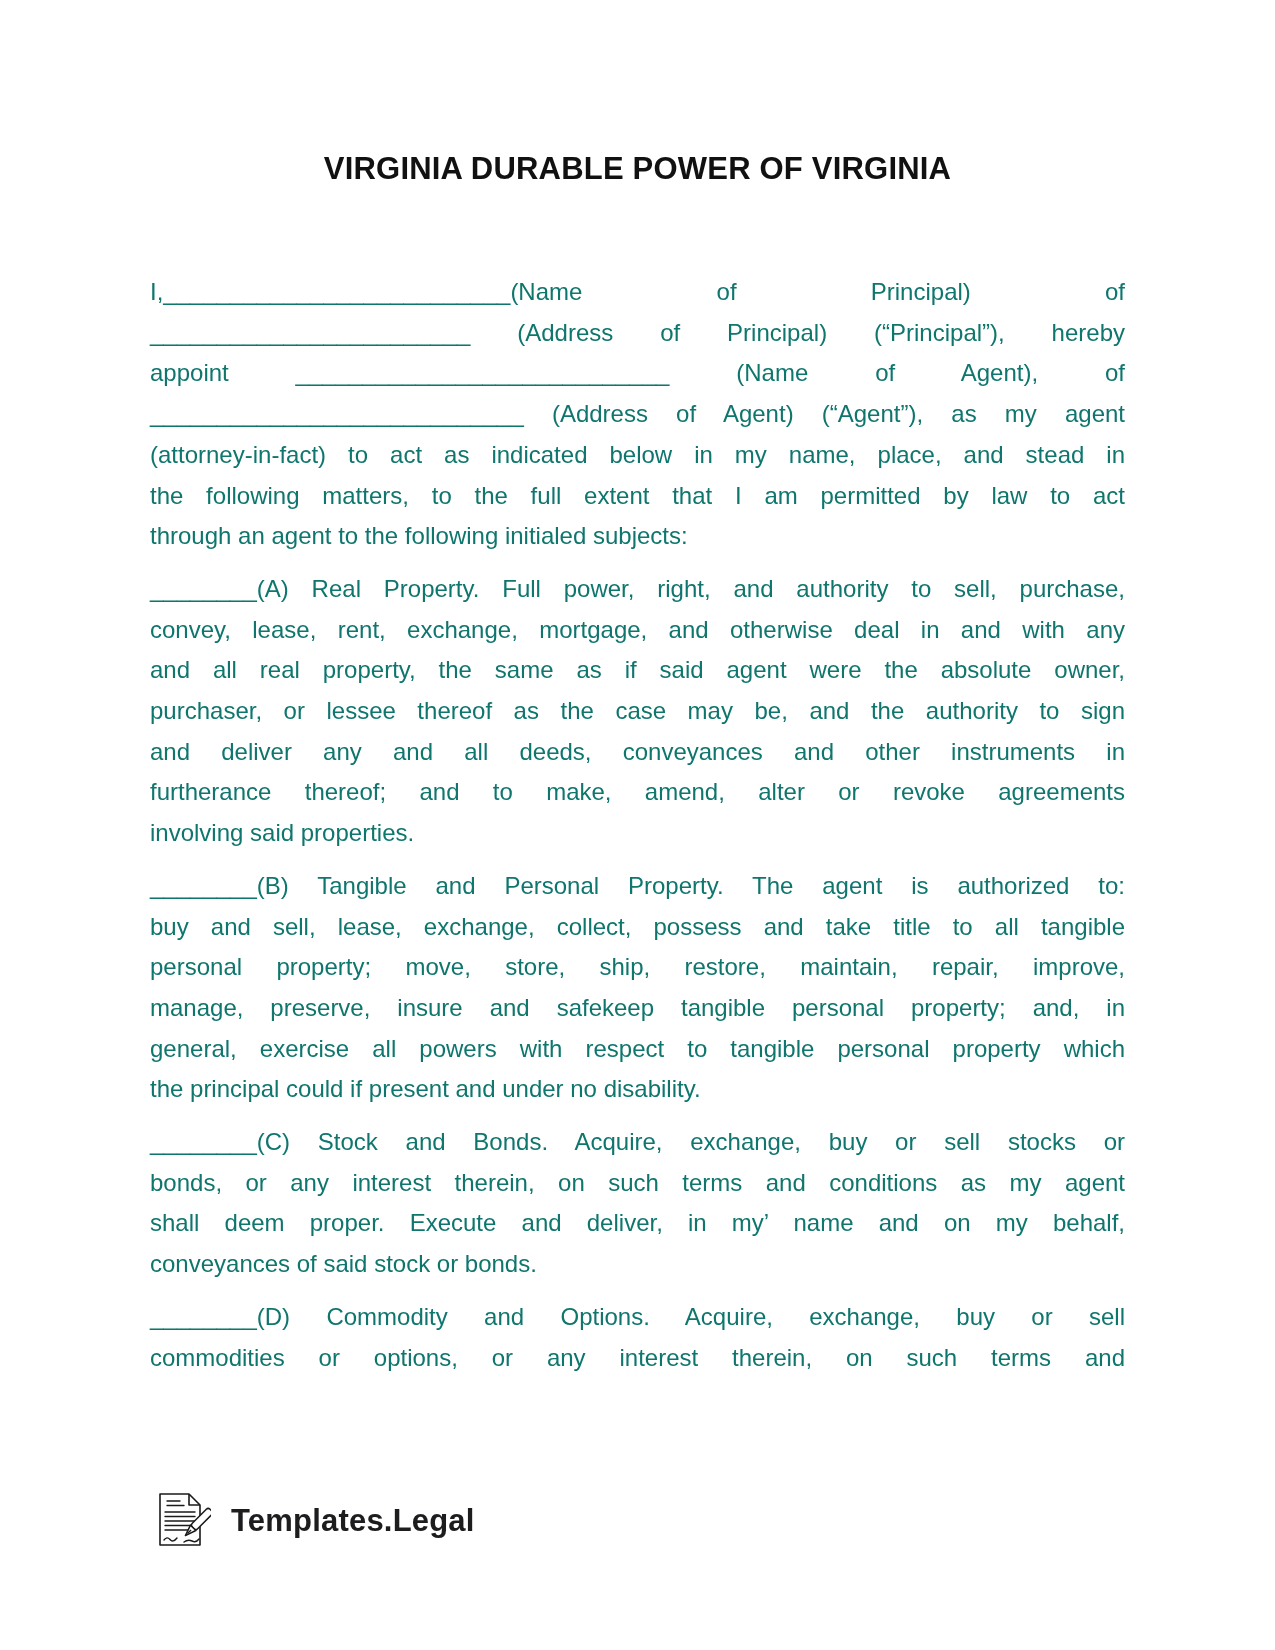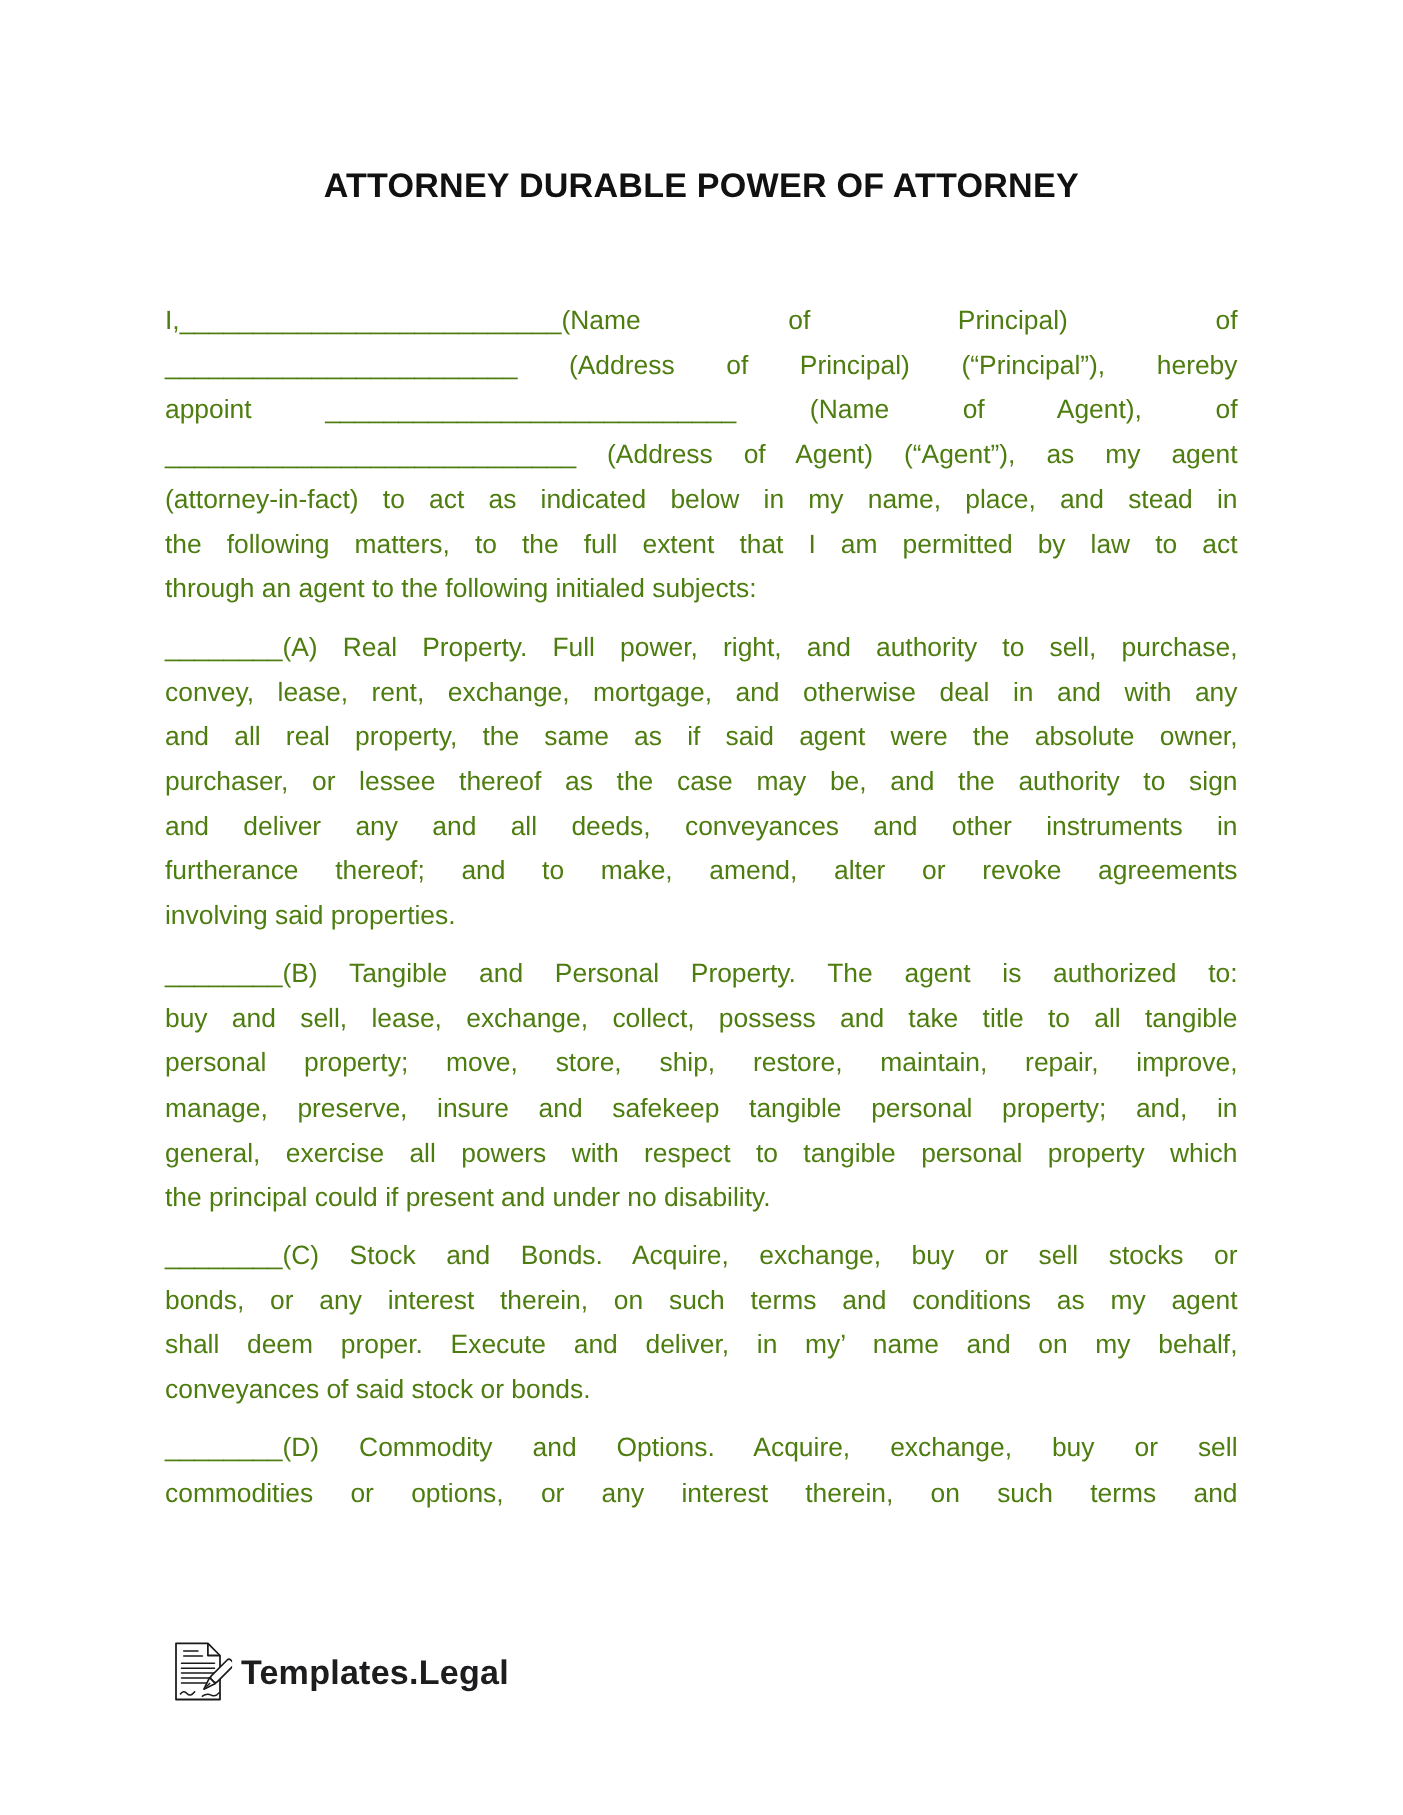--- a/index.html
+++ b/index.html
@@ -20,52 +20,52 @@
     font-weight: 700;
     font-size: 31px;
     line-height: 38px;
     letter-spacing: 0.2px;
     color: #111111;
   }
   .doc-body {
     margin-top: 84px;
     font-size: 24px;
     line-height: 40.7px;
-    color: #4d7c0f;
+    color: #0f766e;
   }
   .para { margin: 0 0 12px 0; }
   .line {
     text-align: justify;
     text-align-last: justify;
     white-space: normal;
   }
   .line.last { text-align-last: left; }
   .seg.bold { font-weight: 400; }
   .footer {
     position: absolute;
     left: 153px;
     top: 1492px;
     display: flex;
     align-items: center;
-    gap: 8px;
+    gap: 20px;
   }
   .brand {
     font-size: 31px;
     font-weight: 700;
     color: #1d1d1f;
     letter-spacing: 0.2px;
   }
   .logo-icon { display: block; }
 </style>
 </head>
 <body>
 
 <div class="page">
   <div class="content">
-    <div class="doc-title">ATTORNEY DURABLE POWER OF ATTORNEY</div>
+    <div class="doc-title">VIRGINIA DURABLE POWER OF VIRGINIA</div>
     <div class="doc-body">
         <div class="para">
           <div class="line"><span class="seg">I,__________________________(Name of Principal) of</span></div>
           <div class="line"><span class="seg">________________________ (Address of Principal) </span><span class="seg bold">(“Principal”)</span><span class="seg">, hereby</span></div>
           <div class="line"><span class="seg">appoint ____________________________ (Name of Agent), of</span></div>
           <div class="line"><span class="seg">____________________________ (Address of Agent) </span><span class="seg bold">(“Agent”)</span><span class="seg">, as my agent</span></div>
           <div class="line"><span class="seg">(attorney-in-fact) to act as indicated below in my name, place, and stead in</span></div>
           <div class="line"><span class="seg">the following matters, to the full extent that I am permitted by law to act</span></div>
           <div class="line last"><span class="seg">through an agent to the following initialed subjects:</span></div>
         </div>

